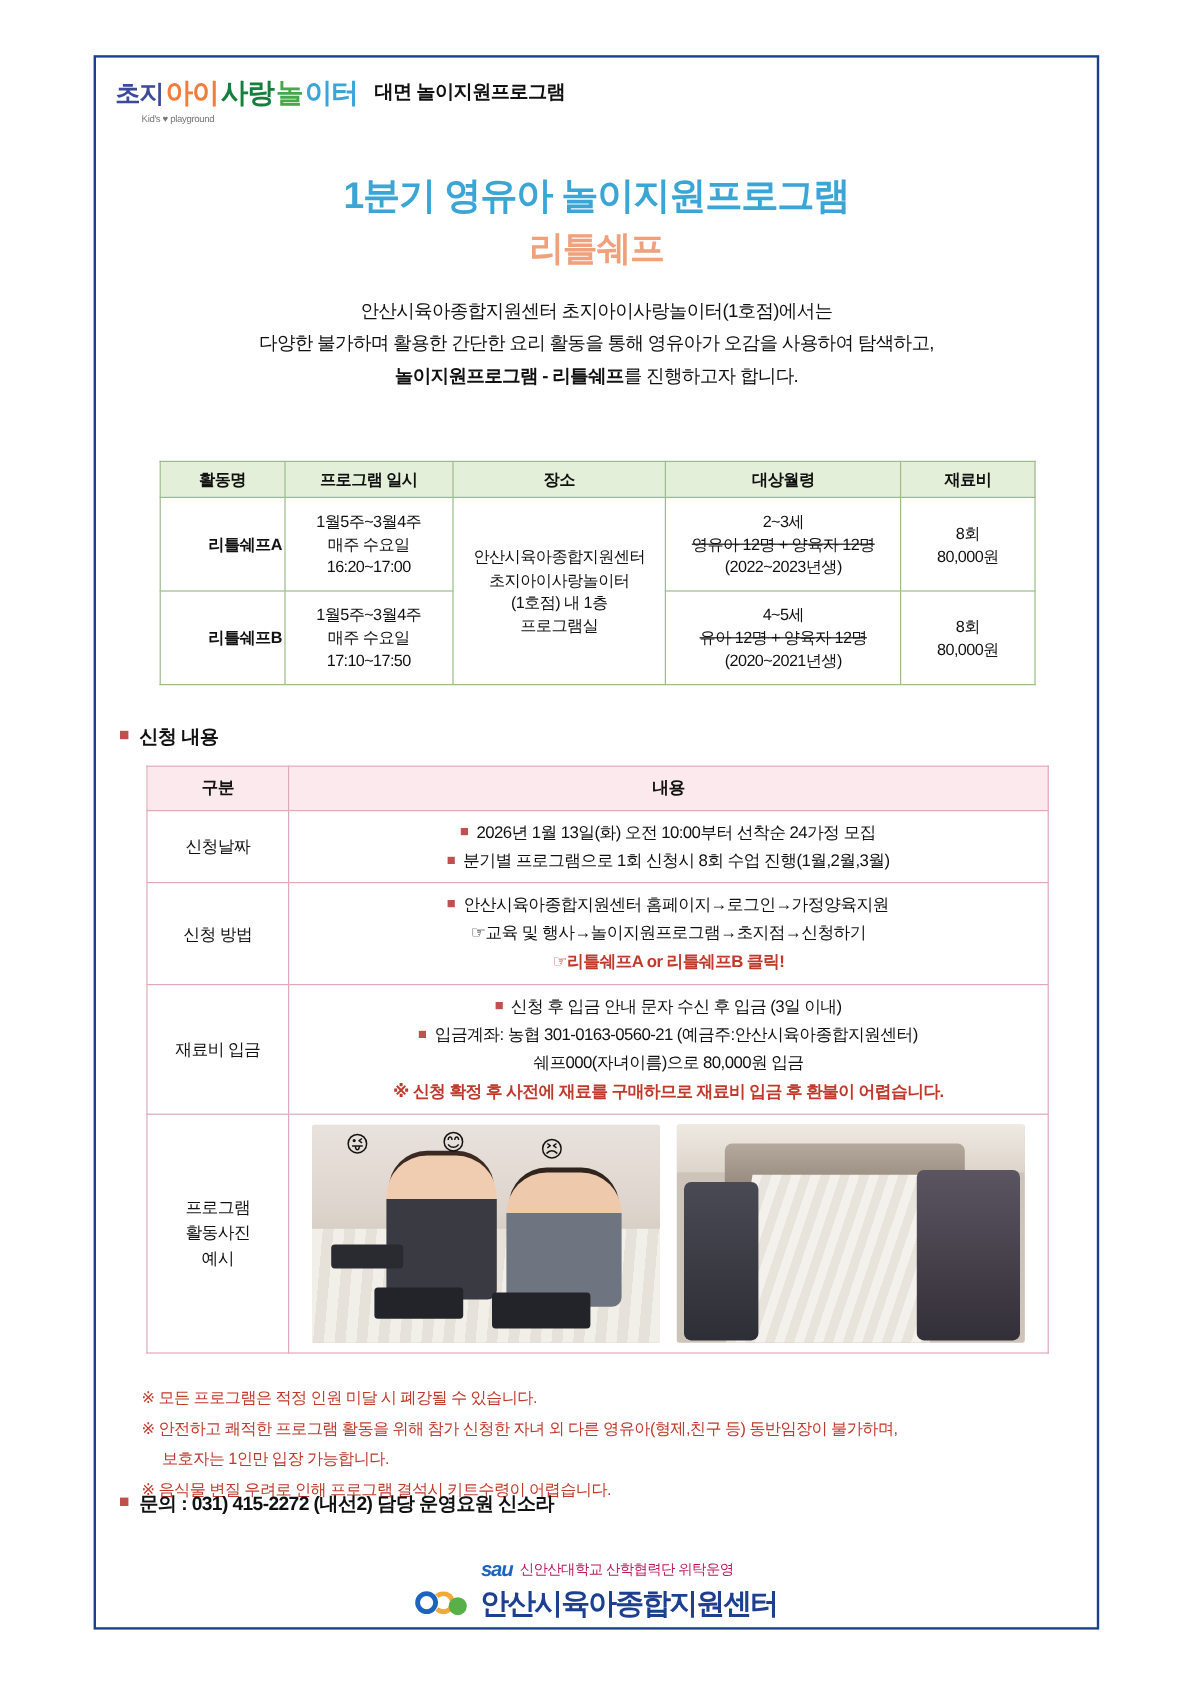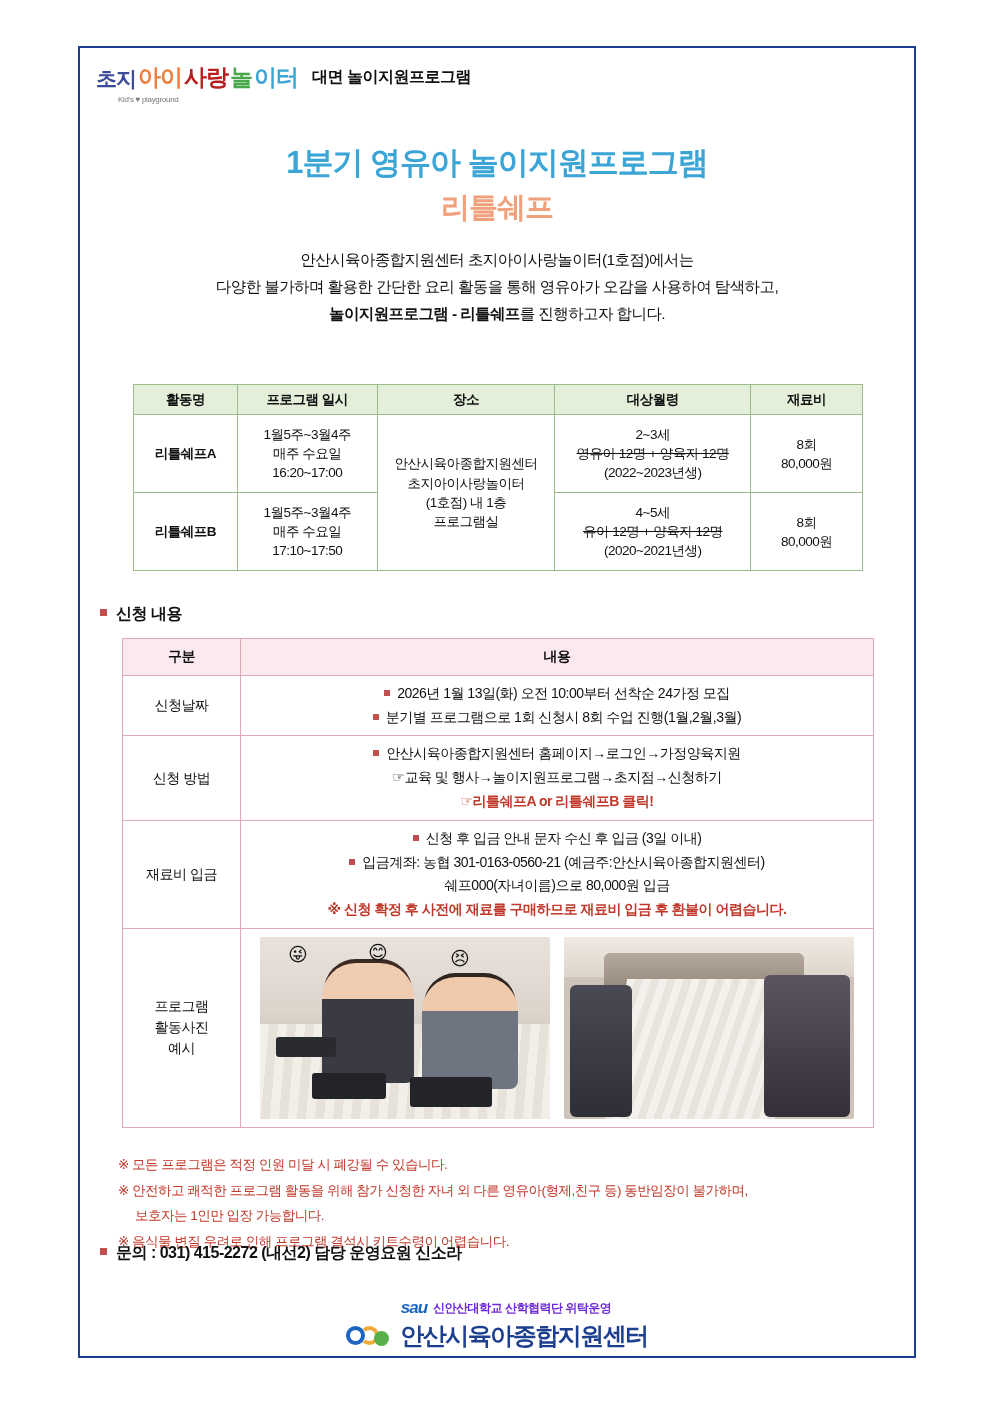--- a/index.html
+++ b/index.html
@@ -29,21 +29,21 @@
   .header-row {
     position: absolute; left: 16px; top: 18px;
     display: flex; align-items: center; gap: 14px;
   }
   .logo {
     display: flex; align-items: flex-end; gap: 2px;
     line-height: 1;
   }
   .logo .l1 { color: #3b4a9b; font-weight: bold; font-size: 21px; letter-spacing: -1px; }
   .logo .l2 { color: #ef7d3b; font-weight: bold; font-size: 23px; letter-spacing: -1px; }
-  .logo .l3 { color: #b91c1c; font-weight: bold; font-size: 23px; letter-spacing: -1px; }
+  .logo .l3 { color: #15803d; font-weight: bold; font-size: 23px; letter-spacing: -1px; }
   .logo .l4 { color: #46a84a; font-weight: bold; font-size: 23px; letter-spacing: -1px; }
   .logo .l5 { color: #3ba6d6; font-weight: bold; font-size: 23px; letter-spacing: -1px; }
   .logo-sub {
     position: absolute; left: 22px; top: 30px;
     font-size: 8px; color: #777; letter-spacing: -0.3px;
   }
   .header-title {
     font-size: 16px; font-weight: bold; color: #111; letter-spacing: -0.5px;
   }
 
@@ -84,21 +84,21 @@
     vertical-align: middle;
     padding: 5px 2px;
     line-height: 1.42;
   }
   .tbl-main thead th {
     background: #e4efd9;
     font-weight: bold;
     height: 28px;
     font-size: 13.5px;
   }
-  .tbl-main td.name { font-weight: bold; }
+  .tbl-main td.name { font-weight: bold; text-align: right; }
   .tbl-main tbody tr { height: 78px; }
   .strike { text-decoration: line-through; }
 
   
   .sec-title {
     position: absolute;
     font-size: 16px; font-weight: bold; color: #111;
     letter-spacing: -0.5px;
   }
   .sec-title::before {
@@ -243,21 +243,21 @@
   
   .footer-logos {
     position: absolute; left: 0; right: 0; bottom: 4px;
     display: flex; flex-direction: column; align-items: center;
   }
   .sau-line {
     display: flex; align-items: center; gap: 6px;
     margin-left: 18px;
   }
   .sau-mark { color: #1b64c0; font-weight: bold; font-size: 17px; font-style: italic; letter-spacing: -1px;}
-  .sau-text { font-size: 12px; color: #6d28d9; letter-spacing: -0.5px; font-weight: bold; }
+  .sau-text { font-size: 12px; color: #be185d; letter-spacing: -0.5px; }
   .center-line {
     display: flex; align-items: center; gap: 8px; margin-top: 2px;
   }
   .center-mark {
     display: inline-block; width: 46px; height: 28px; position: relative;
   }
   .cm-a { position: absolute; left: 0; top: 4px; width: 19px; height: 19px; border: 4px solid #1b64c0; border-radius: 50%; }
   .cm-b { position: absolute; left: 14px; top: 4px; width: 19px; height: 19px; border: 4px solid #f2a93b; border-radius: 50%; border-left-color: transparent; }
   .cm-c { position: absolute; left: 28px; top: 9px; width: 15px; height: 15px; background: #58b04a; border-radius: 50%; }
   .center-name {

